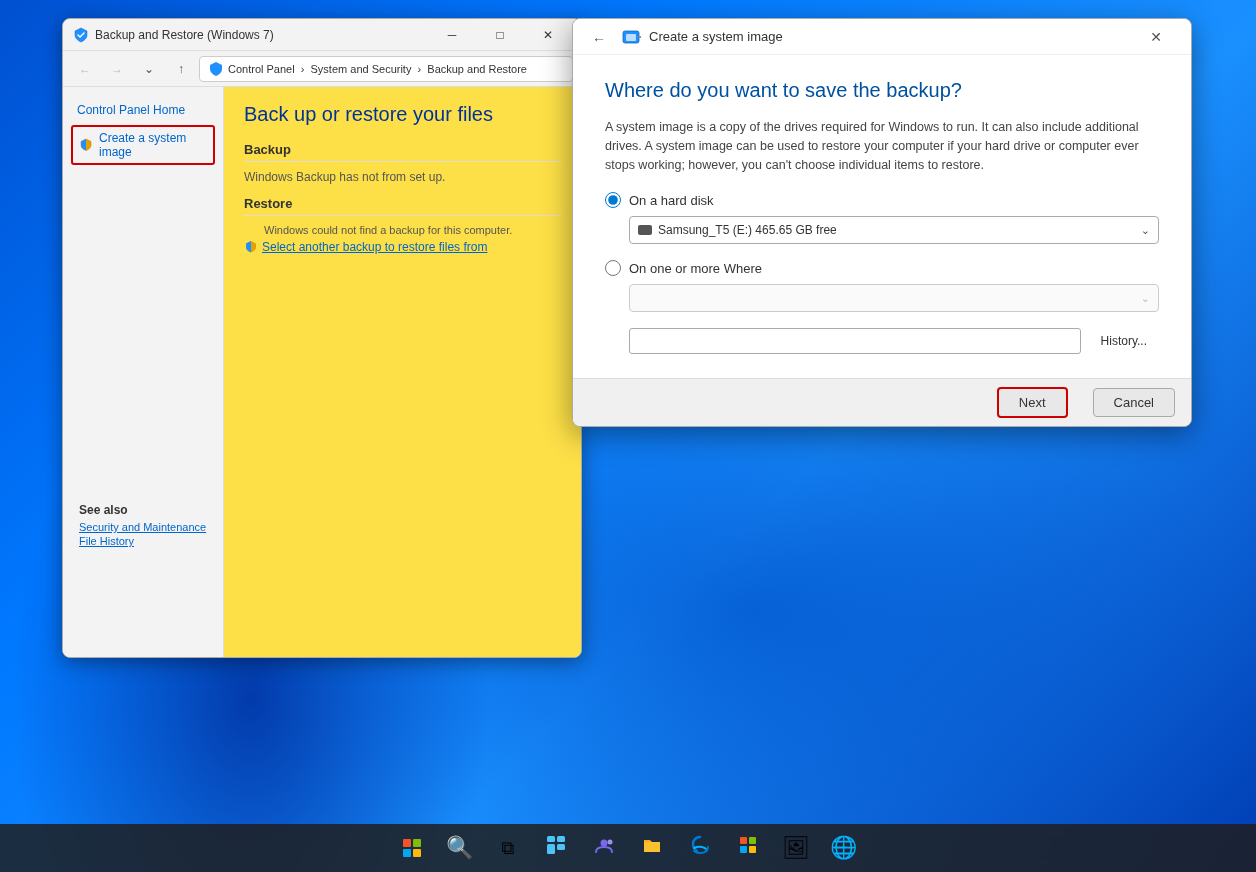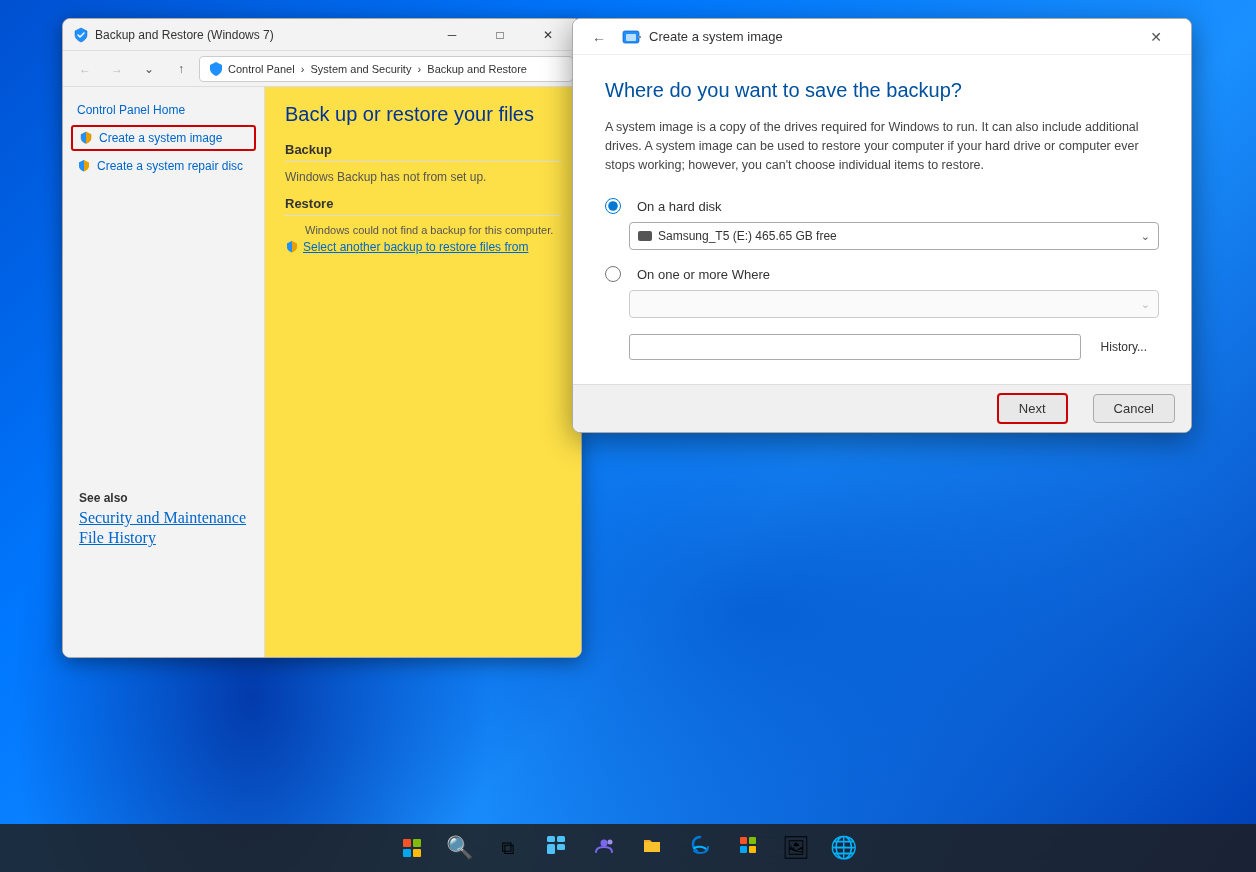--- a/index.html
+++ b/index.html
@@ -121,21 +121,21 @@
 
     
     .window-body {
       display: flex;
       flex: 1;
       overflow: hidden;
     }
 
     
     .sidebar {
-      width: 202px;
+      width: 161px;
       background: #f3f3f3;
       border-right: 1px solid #ddd;
       padding: 12px 8px;
       flex-shrink: 0;
     }
     .sidebar-link {
       display: flex;
       align-items: center;
       gap: 6px;
       padding: 4px 6px;
@@ -151,26 +151,25 @@
       color: #0066cc;
       font-weight: normal;
     }
     .see-also-label {
       font-size: 12px;
       color: #333;
       font-weight: 600;
       margin-bottom: 4px;
     }
     .see-also-link {
-      font-size: 16px;
+      font-size: 11px;
       color: #0066cc;
       cursor: pointer;
       display: block;
       margin-bottom: 2px;
-      font-family: Liberation Serif, serif;
     }
 
     
     .content-area {
       flex: 1;
       padding: 16px 20px;
       overflow-y: auto;
       background: #fde047;
     }
     .content-title {
@@ -270,40 +269,39 @@
     }
     .dialog-question {
       font-size: 20px;
       color: #0050a0;
       margin-bottom: 16px;
     }
     .dialog-description {
       font-size: 12.5px;
       color: #444;
       line-height: 1.5;
-      margin-bottom: 24px;
+      margin-bottom: 18px;
     }
 
     
     .radio-option {
       display: flex;
       align-items: center;
       gap: 8px;
       margin-bottom: 8px;
     }
     .radio-input {
       width: 16px;
       height: 16px;
       accent-color: #0078d4;
       cursor: pointer;
     }
     .radio-label {
       font-size: 13px;
       color: #333;
-      margin-left: 8px;
     }
 
     
     .dropdown-container {
       margin-left: 24px;
       margin-top: 4px;
       margin-bottom: 16px;
     }
     .dropdown-select {
       width: 100%;
@@ -500,29 +498,20 @@
       </a>
       <a class="sidebar-link active" href="#">
         <div class="shield-icon">
           <svg viewBox="0 0 14 14" fill="none">
             <path d="M7 1L2 3.5v3.5c0 2.5 2 4.5 5 5.5 3-1 5-3 5-5.5V3.5L7 1z" fill="#e8a000" stroke="#c07000" stroke-width="0.5"></path>
             <path d="M7 1L2 3.5v3.5c0 2.5 2 4.5 5 5.5" fill="#1e90ff"></path>
           </svg>
         </div>
         <span>Create a system image</span>
       </a>
-      <a class="sidebar-link" href="#">
-        <div class="shield-icon">
-          <svg viewBox="0 0 14 14" fill="none">
-            <path d="M7 1L2 3.5v3.5c0 2.5 2 4.5 5 5.5 3-1 5-3 5-5.5V3.5L7 1z" fill="#e8a000"></path>
-            <path d="M7 1L2 3.5v3.5c0 2.5 2 4.5 5 5.5" fill="#1e90ff"></path>
-          </svg>
-        </div>
-        <span>Create a system repair disc</span>
-      </a>
 
       <div style="position:absolute;bottom:100px;left:8px;padding:8px;">
         <div class="see-also-label">See also</div>
         <a class="see-also-link" href="#">Security and Maintenance</a>
         <a class="see-also-link" href="#">File History</a>
       </div>
     </div>
 
     <div class="content-area">
       <div class="content-title">Back up or restore your files</div>

